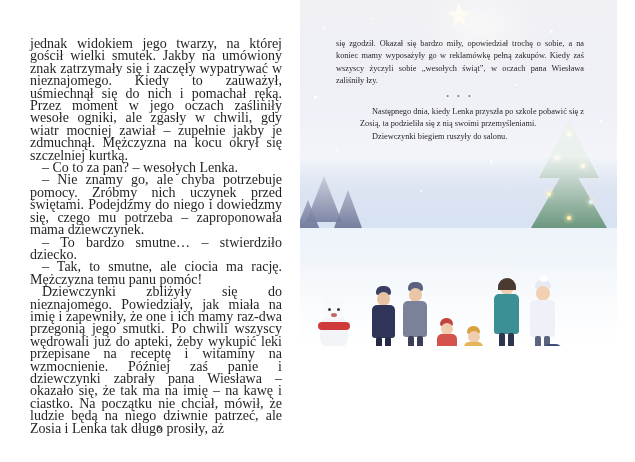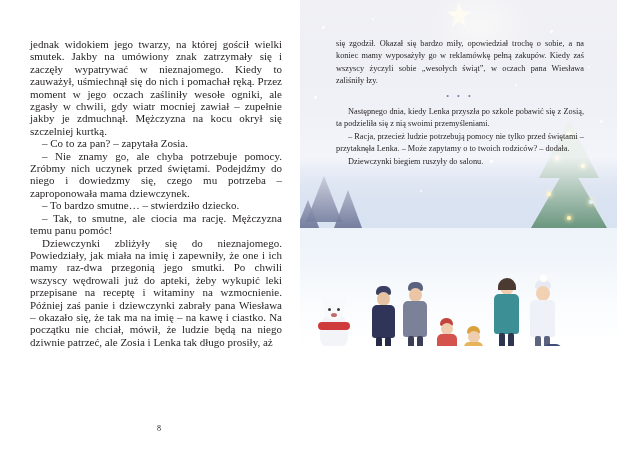--- a/index.html
+++ b/index.html
@@ -24,21 +24,21 @@
     width: 318px;
     height: 462px;
     background: #ffffff;
     box-sizing: border-box;
   }
   .left-text {
     position: absolute;
     left: 30px;
     top: 38px;
     width: 252px;
-    font-size: 11px;
+    font-size: 14px;
     line-height: 12.4px;
     color: #231f20;
     text-align: justify;
     text-justify: inter-word;
     hyphens: manual;
   }
   .left-text p {
     margin: 0;
   }
   .left-text p.ind {
@@ -80,21 +80,21 @@
     left: 36px;
     top: 38px;
     width: 248px;
     font-size: 8.3px;
     line-height: 12.4px;
     color: #231f20;
     text-align: justify;
     hyphens: manual;
   }
   .right-text p { margin: 0; }
-  .right-text p.ind { text-indent: 12px; }
+  .right-text p.ind { text-indent: 12px; margin-left: 24px; }
   .dinkus {
     text-align: center;
     letter-spacing: 3px;
     color: #8a6fb0;
     font-size: 8px;
     margin: 3px 0 3px 0 !important;
   }
 
   
   .star-big {
@@ -193,21 +193,21 @@
   .bear { position: absolute; }
 </style>
 </head>
 <body>
 
 <div id="page">
 
   <div class="left-page">
     <div class="left-text">
       <p>jednak widokiem jego twarzy, na której gościł wielki smutek. Jakby na umówiony znak zatrzymały się i zaczęły wypatrywać w nieznajomego. Kiedy to zauważył, uśmiechnął się do nich i pomachał ręką. Przez moment w jego oczach zaśliniły wesołe ogniki, ale zgasły w chwili, gdy wiatr mocniej zawiał – zupełnie jakby je zdmuchnął. Mężczyzna na kocu okrył się szczelniej kurtką.</p>
-      <p class="ind">– Co to za pan? – zapytała Zosia.</p>
+      <p class="ind">– Co to za pan? – wesołych Lenka.</p>
       <p class="ind">– Nie znamy go, ale chyba potrzebuje pomocy. Zróbmy nich uczynek przed świętami. Podejdźmy do niego i dowiedzmy się, czego mu potrzeba – zaproponowała mama dziewczynek.</p>
       <p class="ind">– To bardzo smutne… – stwierdziło dziecko.</p>
       <p class="ind">– Tak, to smutne, ale ciocia ma rację. Mężczyzna temu panu pomóc!</p>
       <p class="ind">Dziewczynki zbliżyły się do nieznajomego. Powiedziały, jak miała na imię i zapewniły, że one i ich mamy raz-dwa przegonią jego smutki. Po chwili wszyscy wędrowali już do apteki, żeby wykupić leki przepisane na receptę i witaminy na wzmocnienie. Później zaś panie i dziewczynki zabrały pana Wiesława – okazało się, że tak ma na imię – na kawę i ciastko. Na początku nie chciał, mówił, że ludzie będą na niego dziwnie patrzeć, ale Zosia i Lenka tak długo prosiły, aż</p>
     </div>
     <div class="page-number-left">8</div>
   </div>
 
   <div class="right-page">
 
@@ -352,18 +352,17 @@
       <div class="body" style="left:3px;top:24px;width:28px;height:28px;background:#6fb0d8;"></div>
       <div class="leg" style="left:8px;top:51px;width:7px;height:20px;background:#2e3b5c;"></div>
       <div class="leg" style="left:20px;top:51px;width:7px;height:20px;background:#2e3b5c;"></div>
     </div>
 
     <div class="right-text-panel"></div>
     <div class="right-text">
       <p>się zgodził. Okazał się bardzo miły, opowiedział trochę o sobie, a na koniec mamy wyposażyły go w reklamówkę pełną zakupów. Kiedy zaś wszyscy życzyli sobie „wesołych świąt”, w oczach pana Wiesława zaliśniły łzy.</p>
       <p class="dinkus">• • •</p>
       <p class="ind">Następnego dnia, kiedy Lenka przyszła po szkole pobawić się z Zosią, ta podzieliła się z nią swoimi przemyśleniami.</p>
-      <p class="ind">– Racja, przecież ludzie potrzebują pomocy nie tylko przed świętami – przytaknęła Lenka. – Może zapytamy o to twoich rodziców? – dodała.</p>
       <p class="ind">Dziewczynki biegiem ruszyły do salonu.</p>
     </div>
 
   </div>
 </div>
 
 </body></html>

